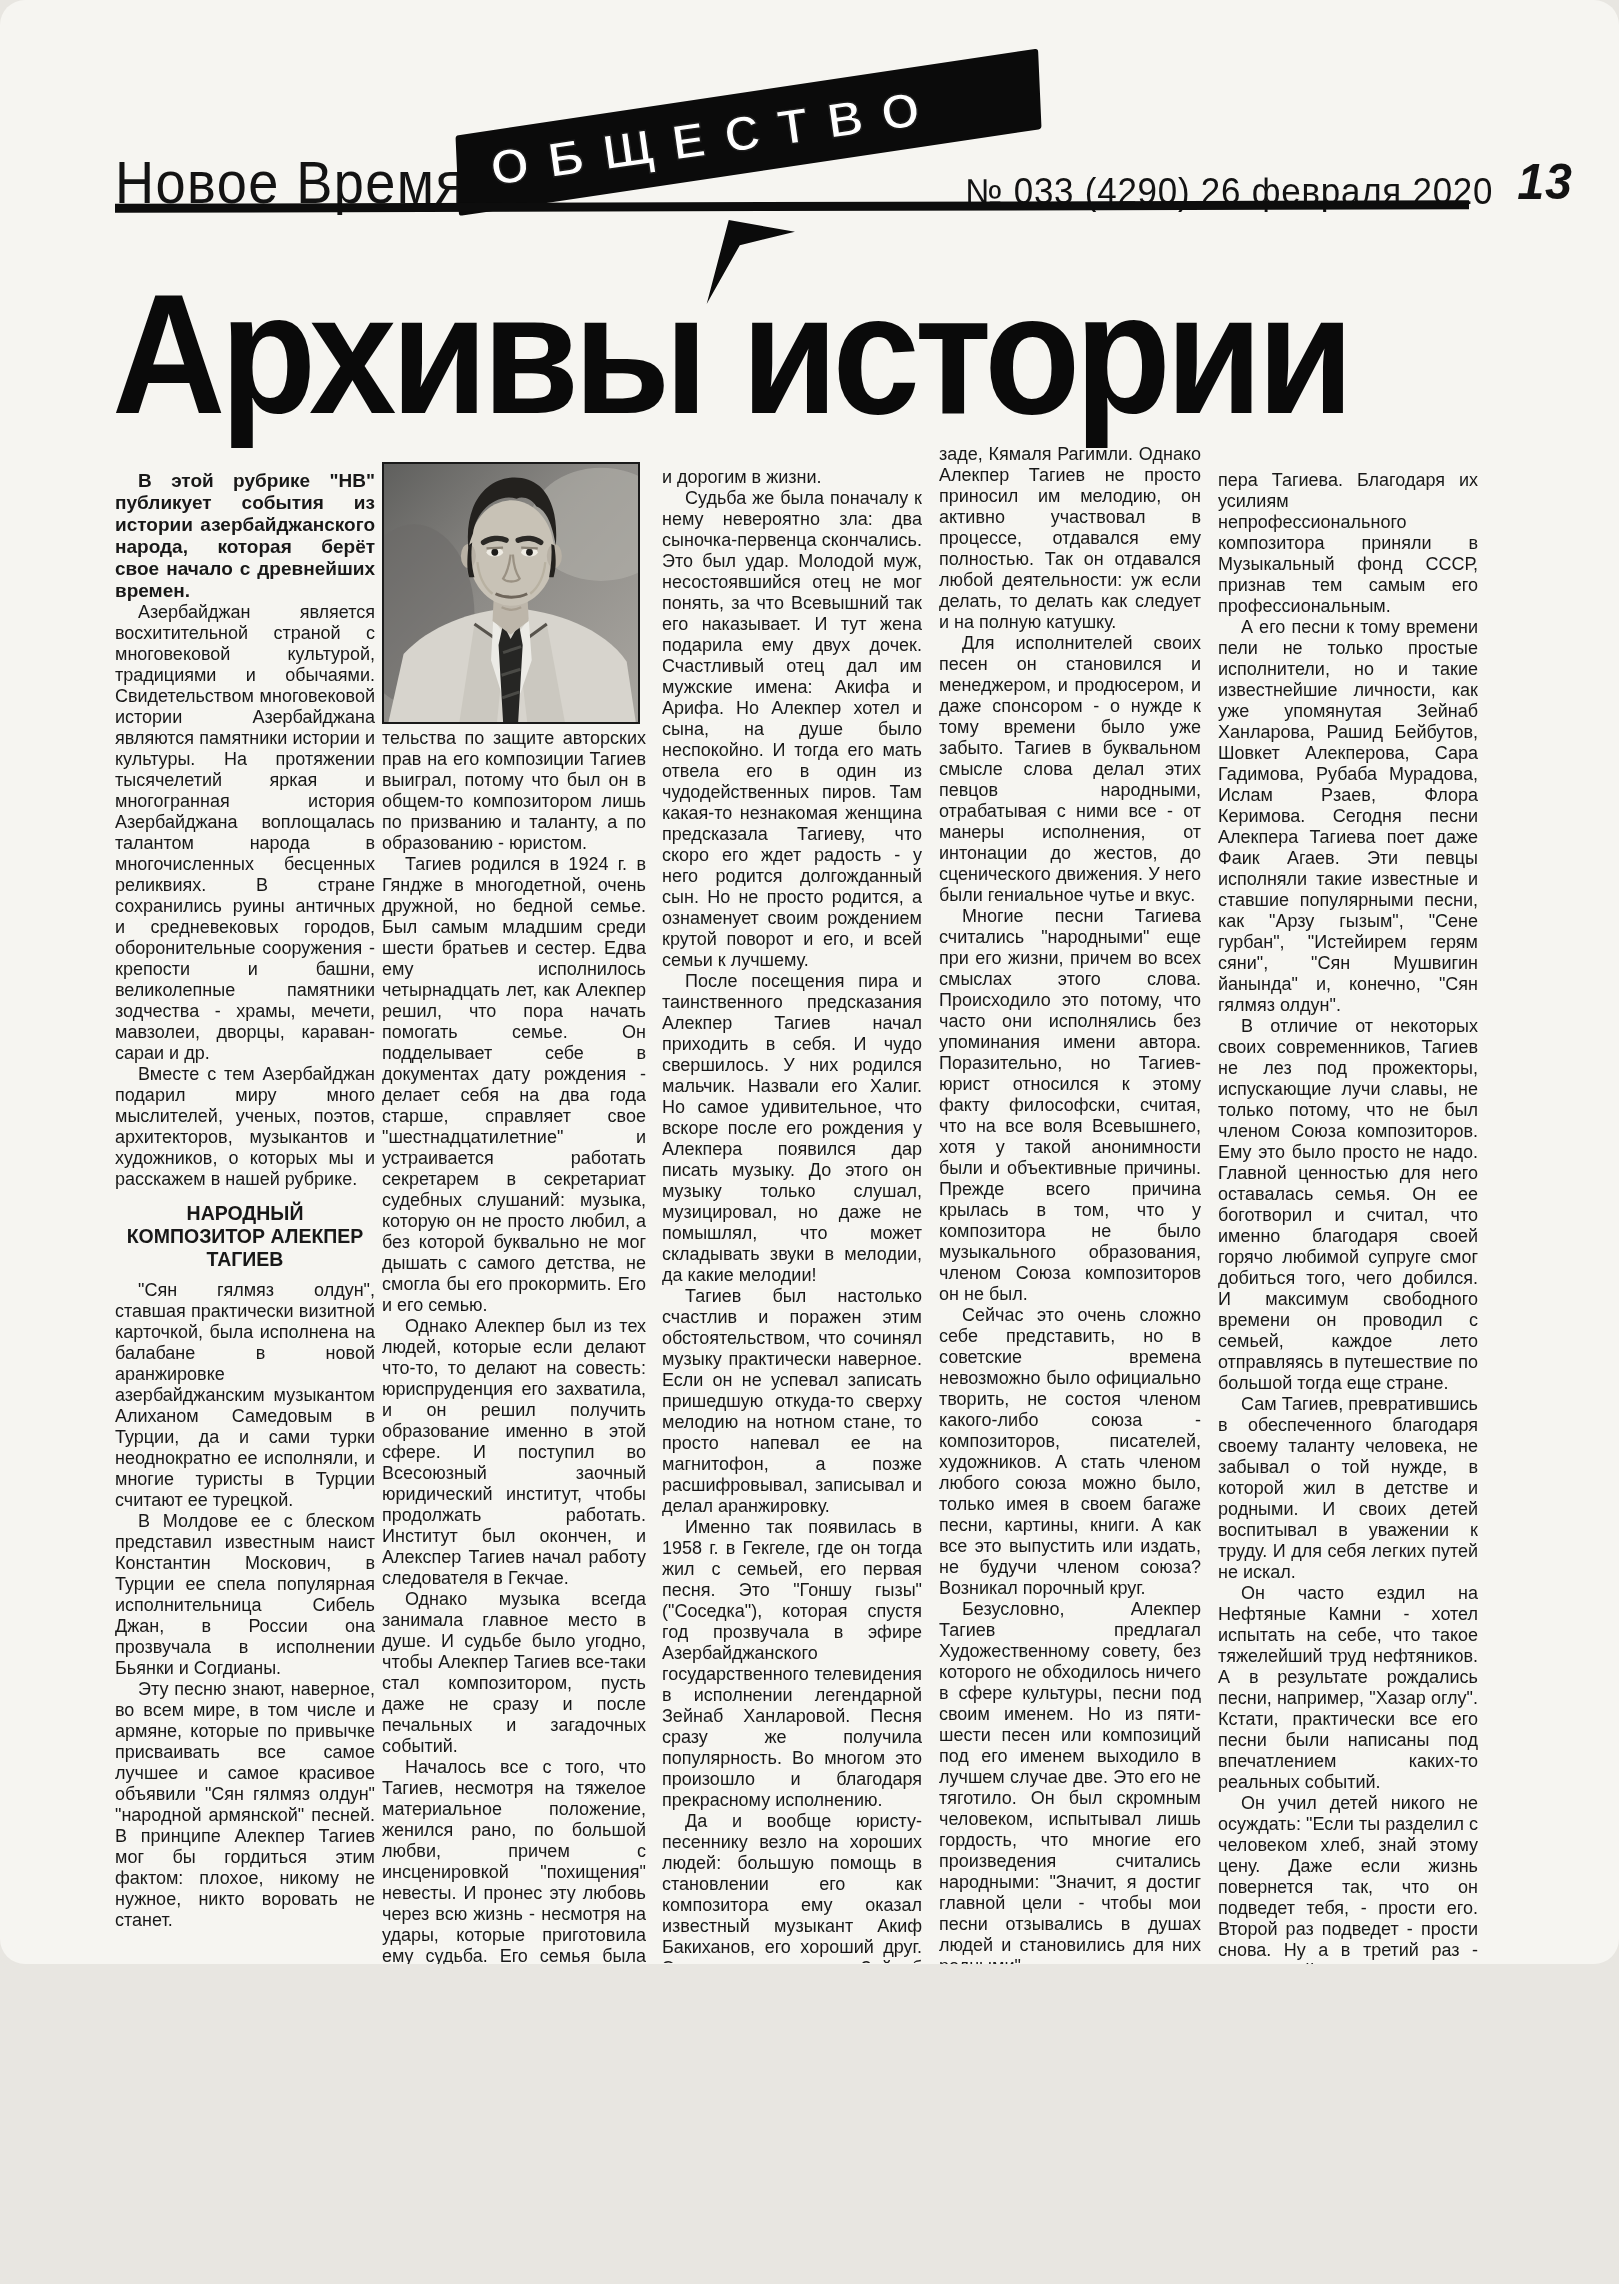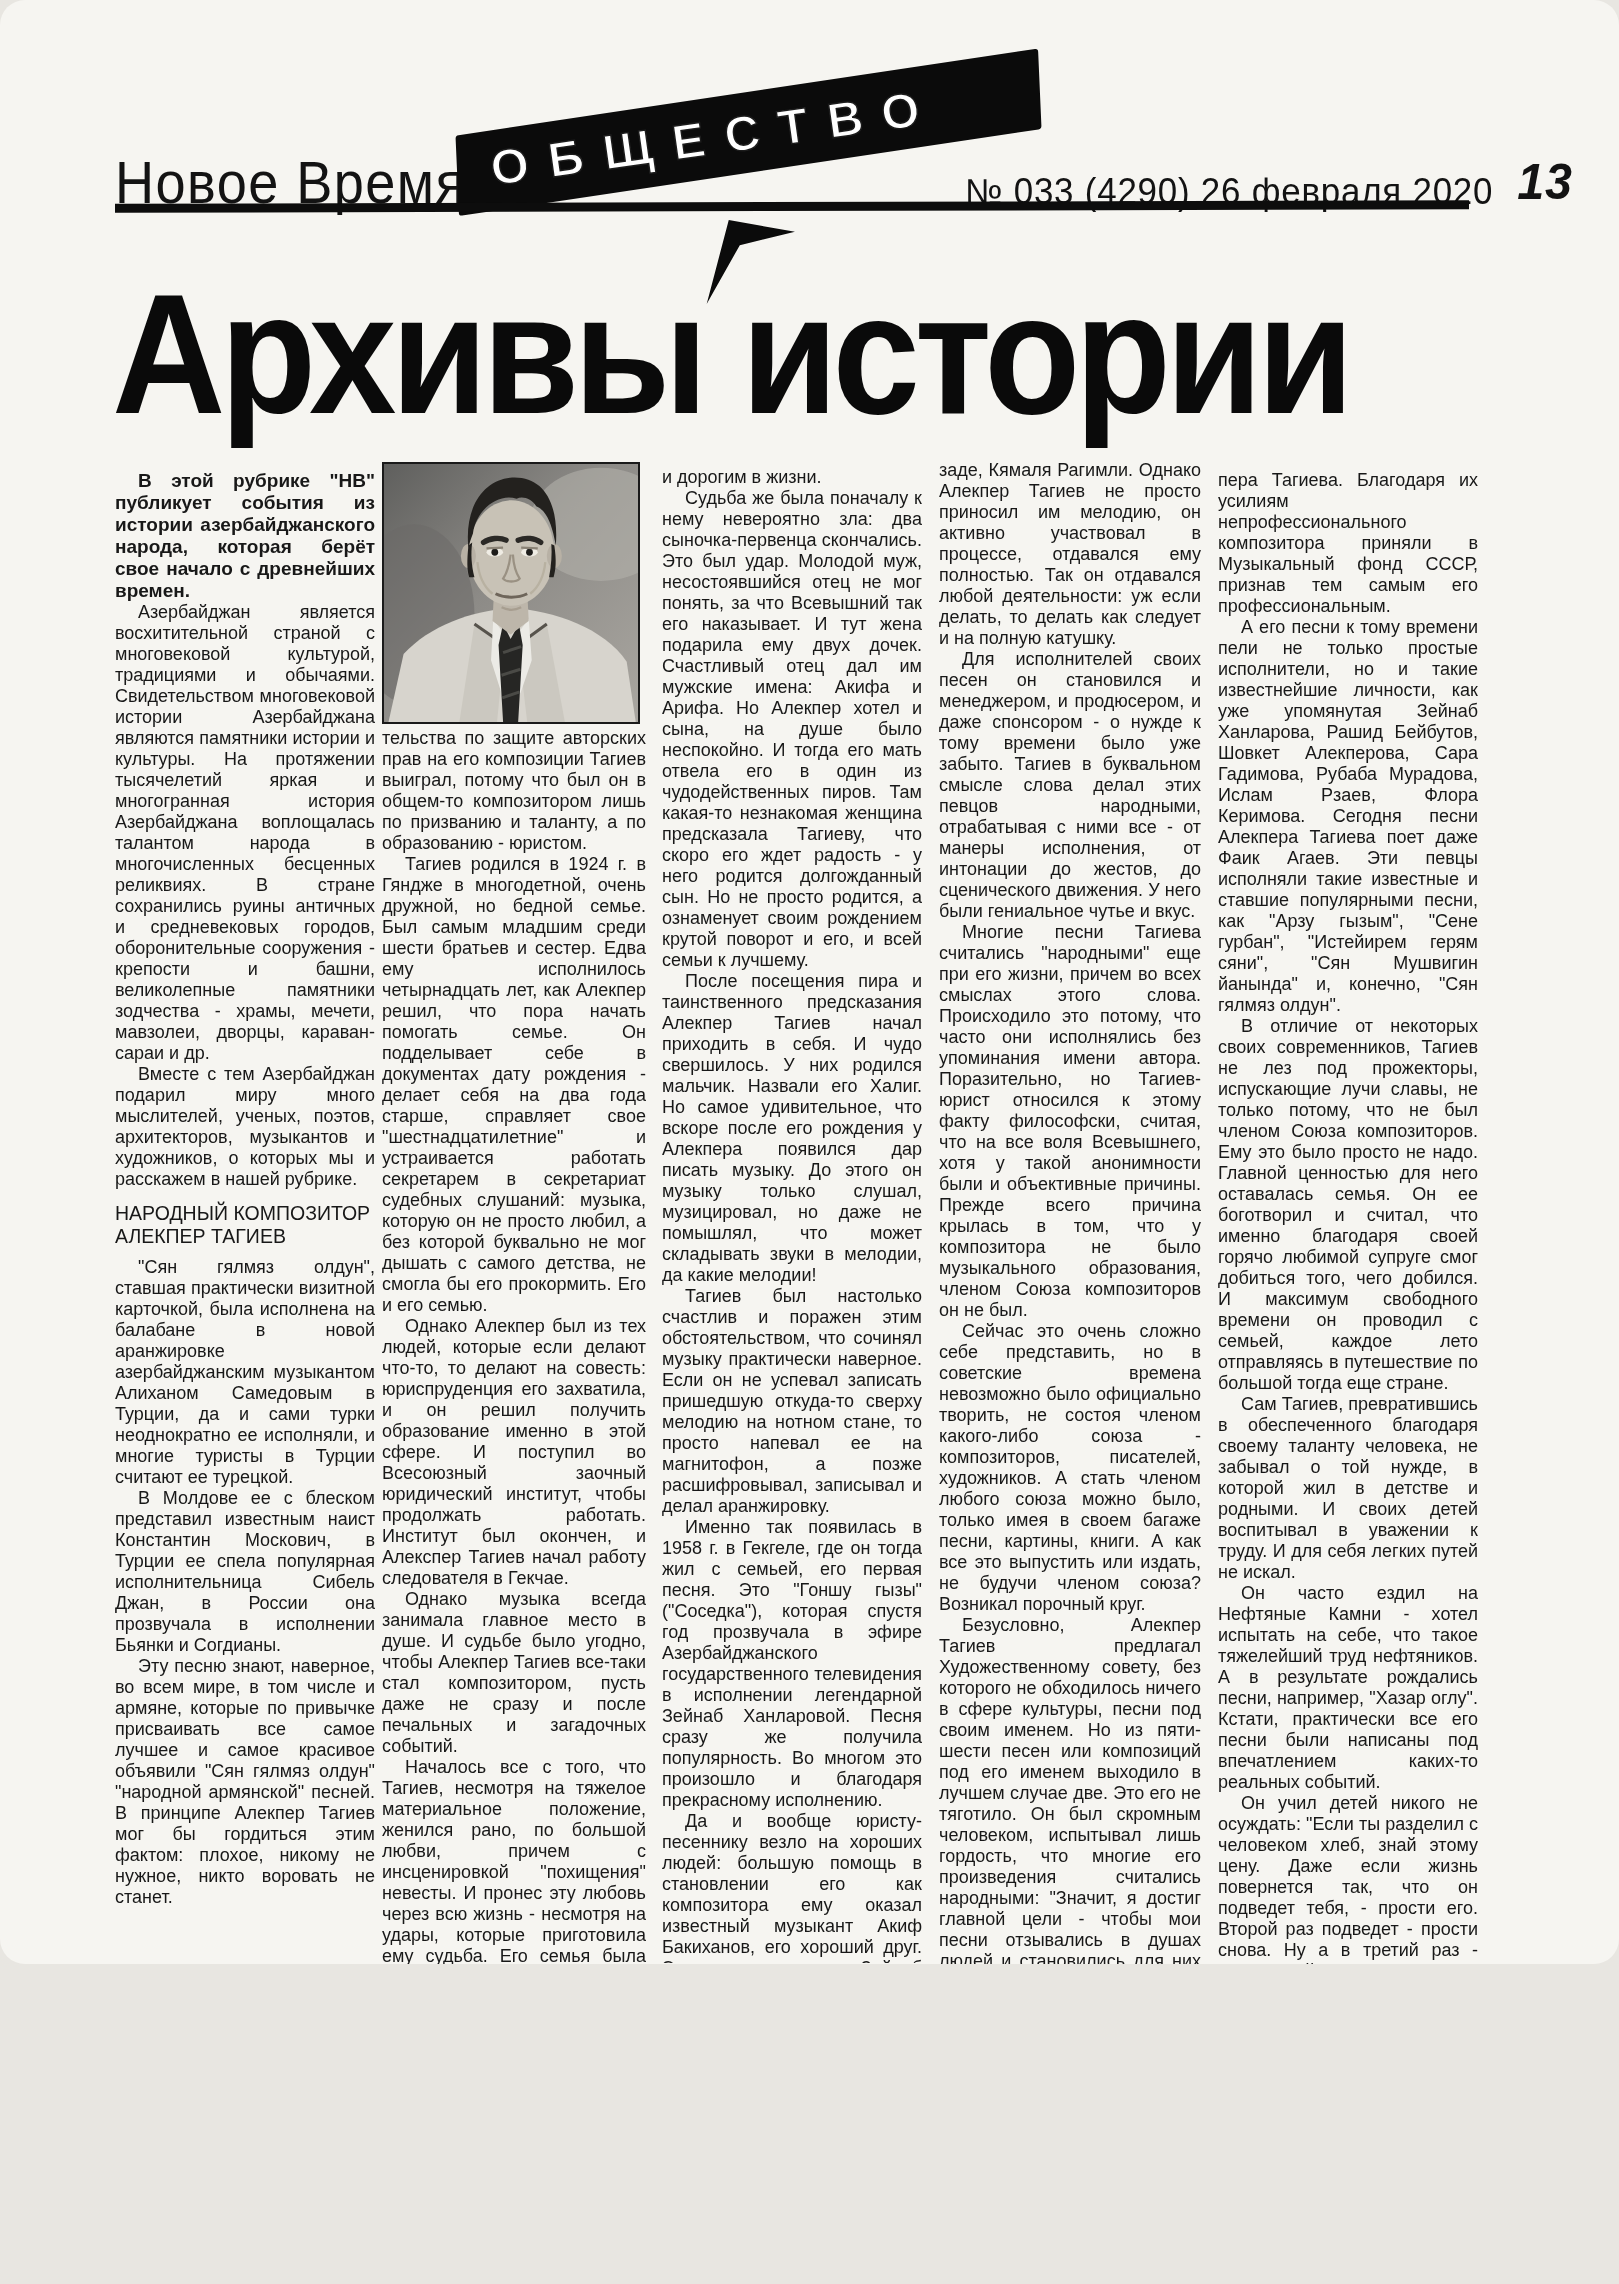--- a/index.html
+++ b/index.html
@@ -56,27 +56,27 @@
   
   .col{
     position:absolute;width:260px;overflow:hidden;
     font-size:18px;line-height:21px;text-align:justify;color:#181818;
   }
   .col .block{margin:0;}
   .col .block.p{text-indent:23px;}
   .col .block.cont{text-indent:0;}
   .col .block.intro{font-weight:bold;text-indent:23px;font-size:19px;line-height:22px;}
   .col .block.subhead{
-    font-weight:normal;text-align:left;text-indent:0;font-size:19.5px;line-height:23px;
+    font-weight:bold;text-align:center;text-indent:0;font-size:19.5px;line-height:23px;
     margin:12.2px 0 9.2px;
   }
   #col1{left:115px;top:470px;height:1493px;}
   #col2{left:382px;top:728px;width:264px;height:1386px;}
   #col3{left:662px;top:467px;height:1496px;}
-  #col4{left:939px;top:460px;width:262px;height:1648px;}
+  #col4{left:939px;top:444px;width:262px;height:1648px;}
   #col5{left:1218px;top:470px;height:1635px;}
   
   .rule{position:absolute;background:#0d0d0d;}
   #rule-c1{left:115px;top:1975px;width:264px;height:10px;transform:rotate(.2deg);}
   #rule-c3{left:659px;top:1972px;width:285px;height:10px;}
   #rule-c2{left:382px;top:2134px;width:285px;height:10.7px;transform:rotate(-.3deg);}
   #rule-c45{left:936px;top:2132px;width:522px;height:11.5px;transform:rotate(.25deg);}
 </style>
 </head>
 <body>

